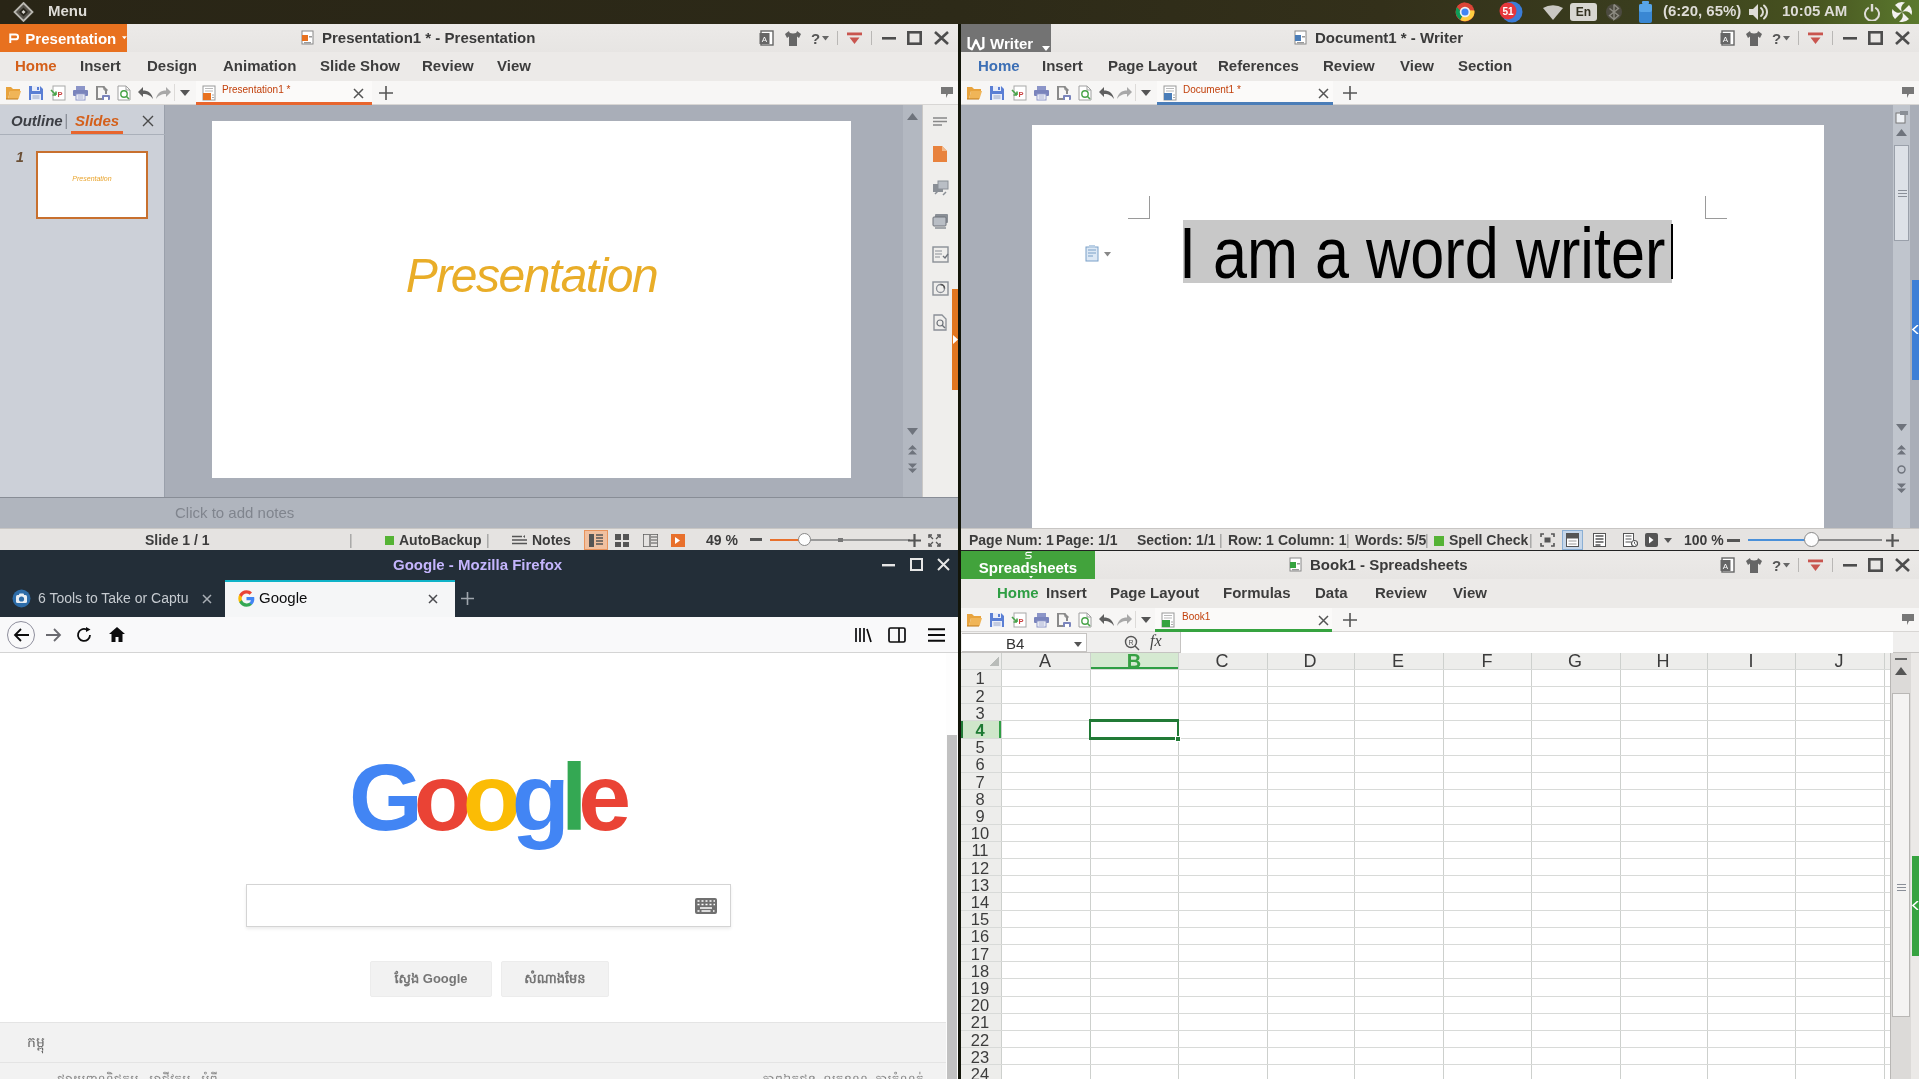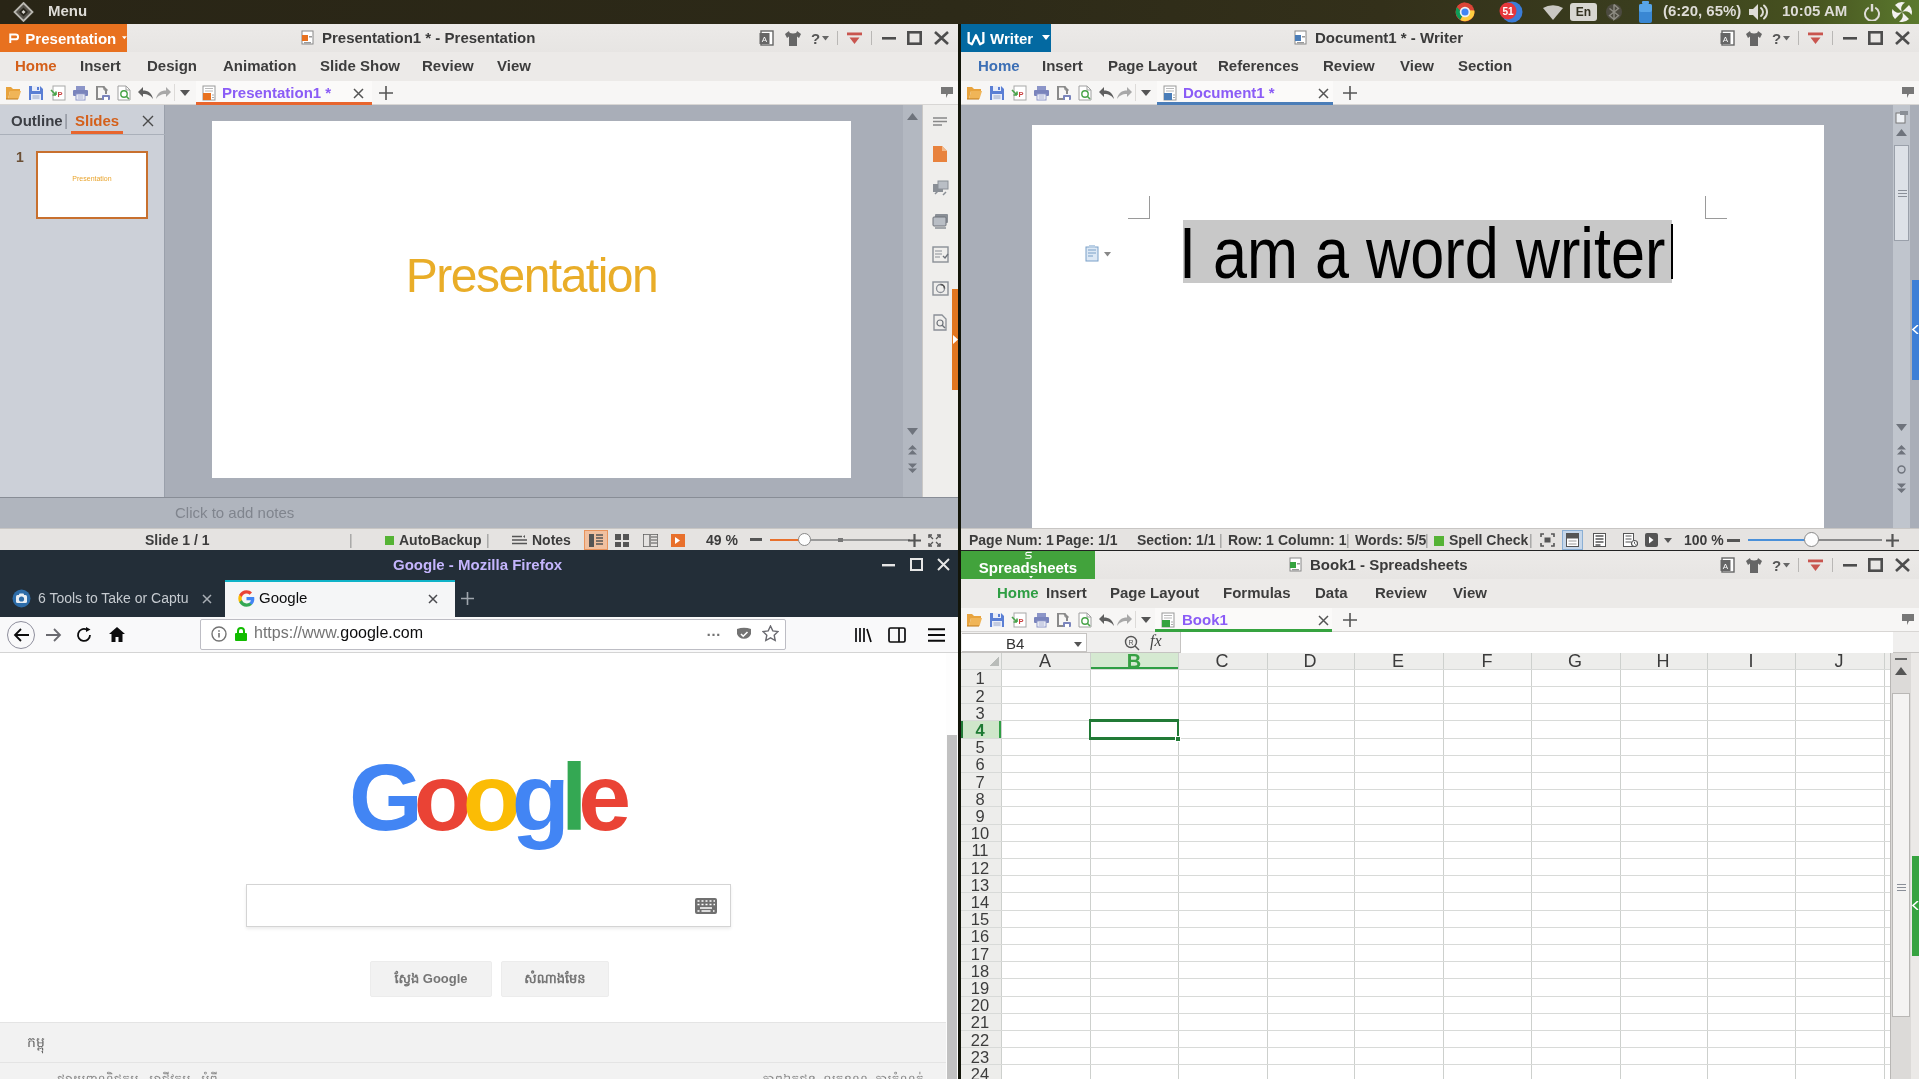--- a/index.html
+++ b/index.html
@@ -14,21 +14,21 @@
 #panel svg, #panel span { vertical-align:middle; }
 
 .wps { background:#ebe9e7; }
 .wtbar { position:absolute; left:0; top:0; right:0; height:28px; background:linear-gradient(#eceae8,#e7e5e3); }
 .appbtn { position:absolute; left:0; top:0; height:28px; display:flex; align-items:center; color:#fff; font-weight:bold; font-size:15px; }
 .wttl { position:absolute; top:0; height:28px; line-height:28px; font-size:15px; font-weight:bold; color:#3a3a3a; white-space:nowrap; }
 .wctl { position:absolute; top:0; height:28px; display:flex; align-items:center; }
 .wmenu { position:absolute; left:0; right:0; top:28px; height:29px; background:#eceae8; }
 .wmenu span { position:absolute; top:5px; font-size:15px; font-weight:bold; color:#3d3d3d; white-space:nowrap; }
 .wtool { position:absolute; left:0; right:0; top:57px; height:24px; background:#f7f6f5; border-bottom:1px solid #d8d6d4; }
-.wtab { position:absolute; top:0; height:24px; font-size:15px; font-weight:bold; color:#8b5cf6; }
+.wtab { position:absolute; top:0; height:24px; font-size:10px; font-weight:normal; color:#c2410c; }
 .wstatus { position:absolute; left:0; right:0; bottom:0; height:22px; background:#e5e3e1; border-top:1px solid #c8c6c4; font-size:14px; color:#3c3c3c;padding-left:14px; }
 .wstatus b { font-weight:bold; }
 
 #ff { background:#fff; }
 #fftitle { position:absolute; left:0; top:0; right:0; height:30px; background:#232e38; color:#e6e6e6; }
 #fftabs { position:absolute; left:0; top:30px; right:0; height:37px; background:#232e38; }
 #ffnav { position:absolute; left:0; top:67px; right:0; height:36px; background:#f9f9fa; border-bottom:1px solid #d4d4d4; }
 </style>
 </head>
 <body>
@@ -195,21 +195,21 @@
     <svg class="abs" style="left:353px;top:7px;" width="11" height="11" viewBox="0 0 11 11">
         <path d="M1 1 L10 10 M10 1 L1 10" stroke="#555" stroke-width="1.5"></path>
       </svg>
     <svg class="abs" style="left:379px;top:5px;" width="14" height="14" viewBox="0 0 14 14">
         <path d="M7 0 V14 M0 7 H14" stroke="#555" stroke-width="1.6"></path>
       </svg>
     <svg class="abs" style="left:940px;top:5px;" width="14" height="13" viewBox="0 0 14 13">
         <path d="M1 1 h12 v7 h-5 l-2 4 v-4 H1 Z" fill="#777"></path>
       </svg>
   </div>
-  <div class="abs" id="pres-body" style="left:0;top:81px;width:958px;height:392px;background:#a9aeb8;">
+  <div class="abs" id="pres-body" style="left:0;top:81px;width:958px;height:392px;background:#a9aeb8;font-style:italic;">
     <div class="abs" style="left:0;top:0;width:165px;height:392px;background:#ccd0d8;border-right:1px solid #9aa0ab;">
       <span class="abs" style="left:11px;top:7px;font-size:15px;font-weight:bold;color:#3c3e44;">Outline</span>
       <span class="abs" style="left:64px;top:7px;color:#8a8f98;">|</span>
       <span class="abs" style="left:75px;top:7px;font-size:15px;font-weight:bold;color:#d4601b;">Slides</span>
       <svg class="abs" style="left:142px;top:10px;" width="12" height="12" viewBox="0 0 12 12">
           <path d="M1 1 L11 11 M11 1 L1 11" stroke="#4a4a4a" stroke-width="1.4"></path>
         </svg>
       <span class="abs" style="left:71px;top:26px;width:52px;height:3px;background:#e8652d;"></span>
       <span class="abs" style="left:0;top:29px;width:165px;height:1px;background:#aab0ba;"></span>
       <span class="abs" style="left:16px;top:44px;font-size:14px;font-weight:bold;color:#6b4f35;">1</span>
@@ -317,21 +317,21 @@
         <path d="M6.5 0 V13 M0 6.5 H13" stroke="#555" stroke-width="2.2"></path>
       </svg>
     <svg class="abs" style="left:928px;top:5px;" width="13" height="13" viewBox="0 0 13 13">
         <path d="M1 4 V1 h3 M9 1 h3 v3 M12 9 v3 H9 M4 12 H1 V9" stroke="#555" stroke-width="1.5" fill="none"></path>
         <path d="M1 1 l4 4 M12 1 l-4 4 M12 12 l-4 -4 M1 12 l4 -4" stroke="#555" stroke-width="1.3"></path>
       </svg>
   </div>
 </div>
 <div class="win wps" id="writer" style="left:961px;top:24px;width:958px;height:526px;">
   <div class="wtbar"></div>
-  <div class="appbtn" style="width:90px;background:#0369a1;">
+  <div class="appbtn" style="width:90px;background:#737373;align-items:flex-end;">
     <svg style="margin:0 5px 0 6px;" width="18" height="17" viewBox="0 0 22 18">
         <path d="M2 1 V14 L6 16 L11 5 L16 16 L20 14 V1" fill="none" stroke="#fff" stroke-width="2.8" stroke-linejoin="round"></path>
       </svg>
     <span>Writer</span>
     <svg style="margin-left:9px;" width="8" height="6" viewBox="0 0 8 6">
         <path d="M0 0 h8 l-4 5 z" fill="#fff"></path>
       </svg>
   </div>
   <div class="wttl" style="left:332px;"><svg style="vertical-align:-3px;margin-right:7px;" width="15" height="16" viewBox="0 0 15 16">
         <rect x="2" y="1" width="11" height="13" fill="#fff" stroke="#888"></rect>
@@ -585,39 +585,20 @@
     <svg class="abs" style="left:45px;top:11px;" width="17" height="14" viewBox="0 0 17 14">
         <path d="M9 1 L15 7 L9 13 M15 7 H1" stroke="#6a6a70" stroke-width="1.8" fill="none"></path>
       </svg>
     <svg class="abs" style="left:76px;top:10px;" width="16" height="16" viewBox="0 0 16 16">
         <path d="M14 8 A6 6 0 1 1 10.5 2.5" stroke="#0c0c0d" stroke-width="1.8" fill="none"></path>
         <path d="M10 0 l4.5 2.5 l-4.5 2.5 z" fill="#0c0c0d"></path>
       </svg>
     <svg class="abs" style="left:108px;top:9px;" width="18" height="17" viewBox="0 0 18 17">
         <path d="M9 1 L1 8 H3.5 V16 H7.5 V11 H10.5 V16 H14.5 V8 H17 Z" fill="#0c0c0d"></path>
       </svg>
-    <div class="abs" style="left:200px;top:2px;width:586px;height:31px;background:#fff;border:1px solid #bdbdc4;border-radius:2px;">
-      <svg class="abs" style="left:10px;top:6px;" width="16" height="16" viewBox="0 0 16 16">
-          <circle cx="8" cy="8" r="7" fill="none" stroke="#737373" stroke-width="1.4"></circle>
-          <path d="M8 7 v4.5 M8 4.2 v1.6" stroke="#737373" stroke-width="1.6"></path>
-        </svg>
-      <svg class="abs" style="left:33px;top:6px;" width="14" height="16" viewBox="0 0 14 16">
-          <rect x="1" y="7" width="12" height="8" rx="1" fill="#12bc00"></rect>
-          <path d="M4 7 V5 a3 3 0 0 1 6 0 v2" stroke="#12bc00" stroke-width="2" fill="none"></path>
-        </svg>
-      <span class="abs" style="left:53px;top:4px;font-size:16px;color:#737373;">https://www.<span style="color:#0c0c0d;">google.com</span></span>
-      <span class="abs" style="left:505px;top:2px;font-size:15px;letter-spacing:2px;color:#737373;font-weight:bold;">…</span>
-      <svg class="abs" style="left:535px;top:6px;" width="16" height="16" viewBox="0 0 16 16">
-          <path d="M1 3 a14 8 0 0 1 14 0 v5 a7.5 7.5 0 0 1 -14 0 z" fill="#737373"></path>
-          <path d="M5 8 l2.2 2.2 L11.5 6" stroke="#fff" stroke-width="1.6" fill="none"></path>
-        </svg>
-      <svg class="abs" style="left:561px;top:5px;" width="17" height="17" viewBox="0 0 17 17">
-          <path d="M8.5 1 L10.8 5.9 L16 6.6 L12.2 10.2 L13.2 15.5 L8.5 12.9 L3.8 15.5 L4.8 10.2 L1 6.6 L6.2 5.9 Z" fill="none" stroke="#6a6a70" stroke-width="1.4"></path>
-        </svg>
-    </div>
     <svg class="abs" style="left:855px;top:10px;" width="18" height="16" viewBox="0 0 18 16">
         <path d="M1 1 v14 M5 1 v14 M9 1 v14 M12 2 l4 13" stroke="#0c0c0d" stroke-width="1.7"></path>
       </svg>
     <svg class="abs" style="left:888px;top:10px;" width="18" height="16" viewBox="0 0 18 16">
         <rect x="1" y="1" width="16" height="14" rx="1.5" fill="none" stroke="#0c0c0d" stroke-width="1.7"></rect>
         <path d="M11 1 v14" stroke="#0c0c0d" stroke-width="1.7"></path>
       </svg>
     <svg class="abs" style="left:928px;top:11px;" width="17" height="14" viewBox="0 0 17 14">
         <path d="M0 1.2 h17 M0 7 h17 M0 12.8 h17" stroke="#0c0c0d" stroke-width="1.9"></path>
       </svg>

